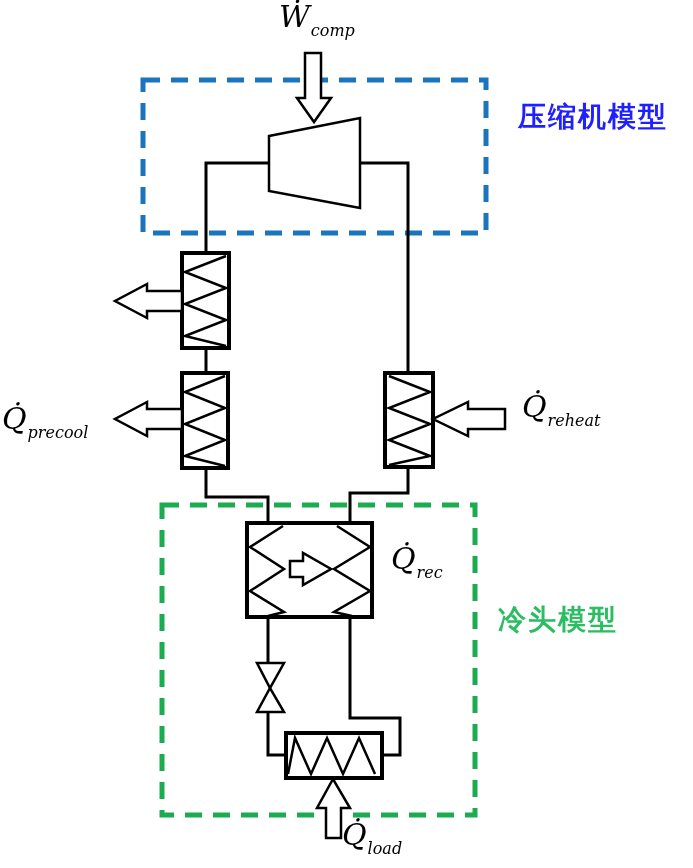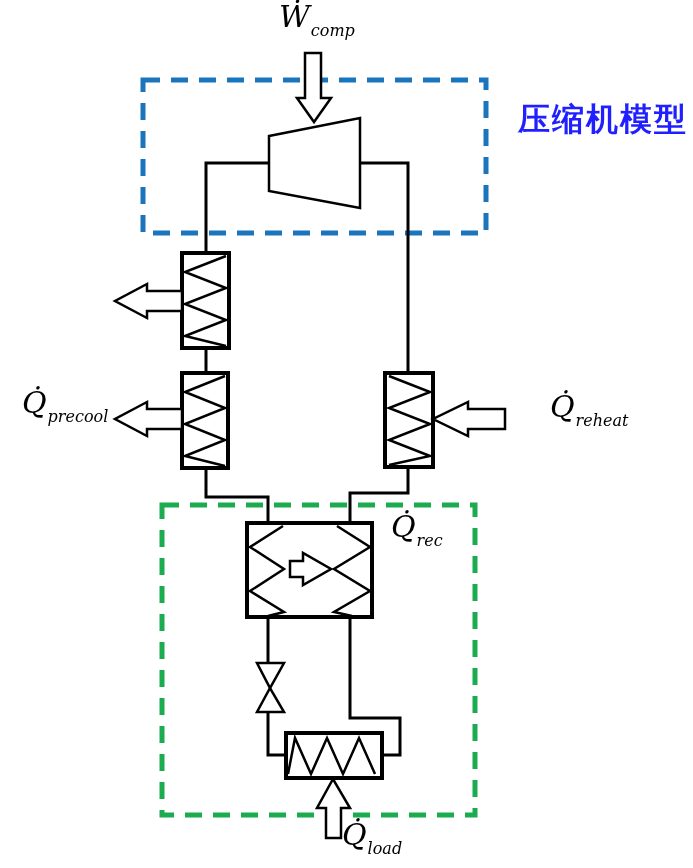--- a/index.html
+++ b/index.html
@@ -24,21 +24,21 @@
     white-space: nowrap;
     line-height: 1;
   }
   .qlabel .sym  { font-size: 30px; }
   .qlabel .sub  { font-size: 16px; display: inline-block; transform: translateY(9px); margin-left: 1px; }
 
   .zh-label {
     position: absolute;
     font-family: "DejaVu Sans", "Liberation Sans", sans-serif;
     font-weight: bold;
-    font-size: 32px;
+    font-size: 28px;
     letter-spacing: 2px;
     white-space: nowrap;
     line-height: 1;
   }
   .zh-blue  { color: var(--compressor-label, #1F1FFF); }
   .zh-green { color: var(--cold-head-label, #2BBD62); }
 
   .pipe   { fill: none; stroke: var(--line, #000); stroke-width: 3; }
   .hxbody { fill: none; stroke: var(--line, #000); stroke-width: 4; }
   .coil   { fill: none; stroke: var(--line, #000); stroke-width: 2.5; stroke-linejoin: miter; }
@@ -107,31 +107,32 @@
     <polygon class="blockarrow" points="182,409 147,409 147,402 115,419 147,436 147,429 182,429"></polygon>
     <polygon class="blockarrow" points="505,409 468,409 468,402 433,419 468,436 468,429 505,429"></polygon>
     <polygon class="blockarrow" points="326,838 326,808 317,808 333,779 350,808 341,808 341,838"></polygon>
   </svg>
 
   <div class="qlabel" style="left:279px; top:2px;">
     <span class="sym">Ẇ</span><span class="sub">comp</span>
   </div>
 
 
-  <div class="qlabel" style="left:2px; top:388px;margin-left:20px;">
+  <div class="qlabel" style="left:2px; top:404px;">
     <span class="sym">Q̇</span><span class="sub">precool</span>
   </div>
 
-  <div class="qlabel" style="left:550px; top:392px;">
+  <div class="qlabel" style="left:522px; top:392px;">
     <span class="sym">Q̇</span><span class="sub">reheat</span>
   </div>
 
-  <div class="qlabel" style="left:391px; top:512px;text-align:right;">
+  <div class="qlabel" style="left:391px; top:544px;text-align:right;">
     <span class="sym">Q̇</span><span class="sub">rec</span>
   </div>
 
   <div class="qlabel" style="left:342px; top:820px;">
     <span class="sym">Q̇</span><span class="sub">load</span>
   </div>
 
   <div class="zh-label zh-blue" style="left:518px; top:103px;">压缩机模型</div>
+  <div class="zh-label zh-green" style="left:498px; top:606px;">冷头模型</div>
 
 </div>
 
 </body></html>

